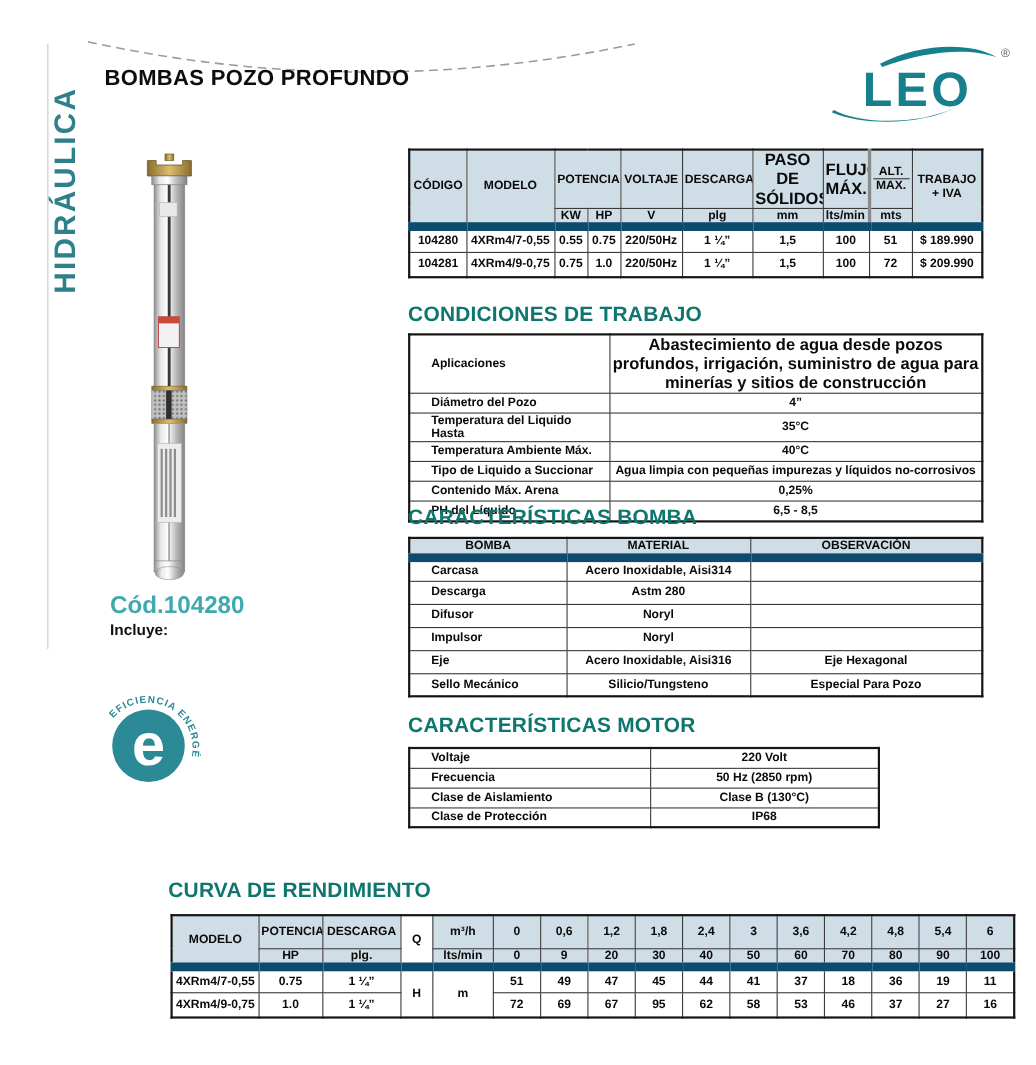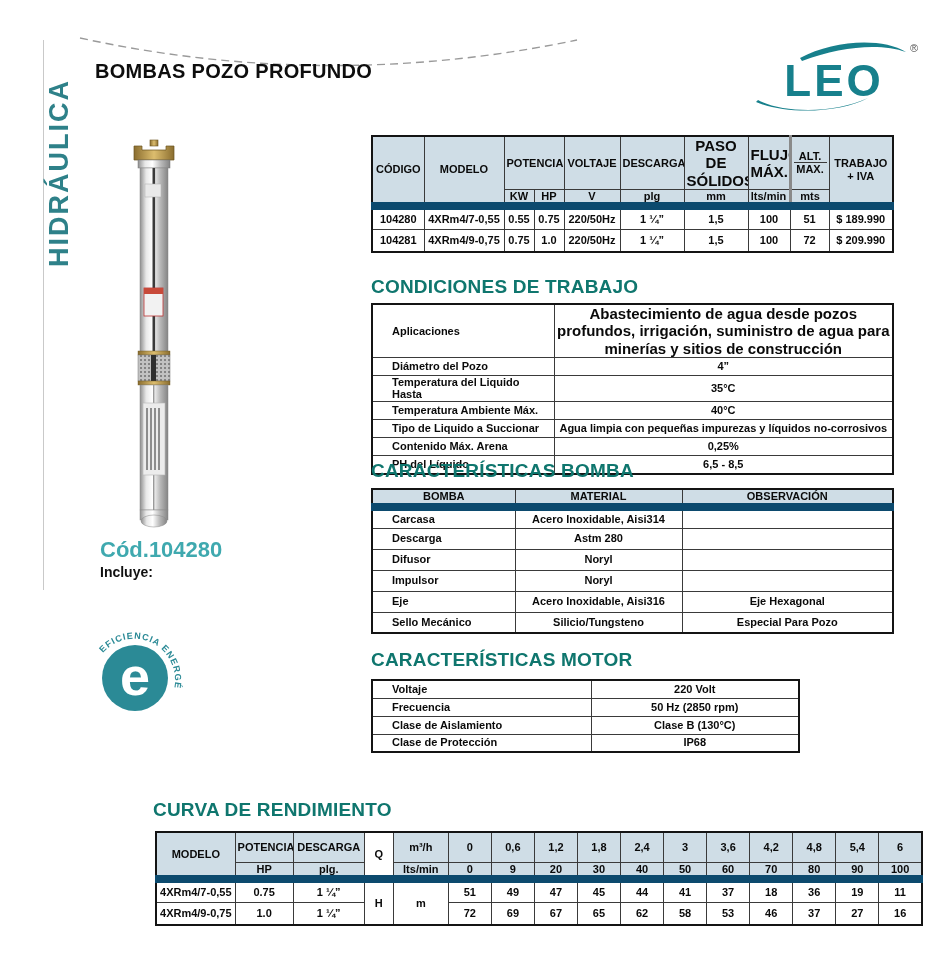--- a/index.html
+++ b/index.html
@@ -366,21 +366,21 @@
       <td>19</td>
       <td>11</td>
     </tr>
     <tr style="height:23px">
       <td>4XRm4/9-0,75</td>
       <td>1.0</td>
       <td>1 ¼”</td>
       <td>72</td>
       <td>69</td>
       <td>67</td>
-      <td>65</td>
+      <td>95</td>
       <td>62</td>
       <td>58</td>
       <td>53</td>
       <td>46</td>
       <td>37</td>
       <td>27</td>
       <td>16</td>
     </tr>
   </tbody>
     </table>

